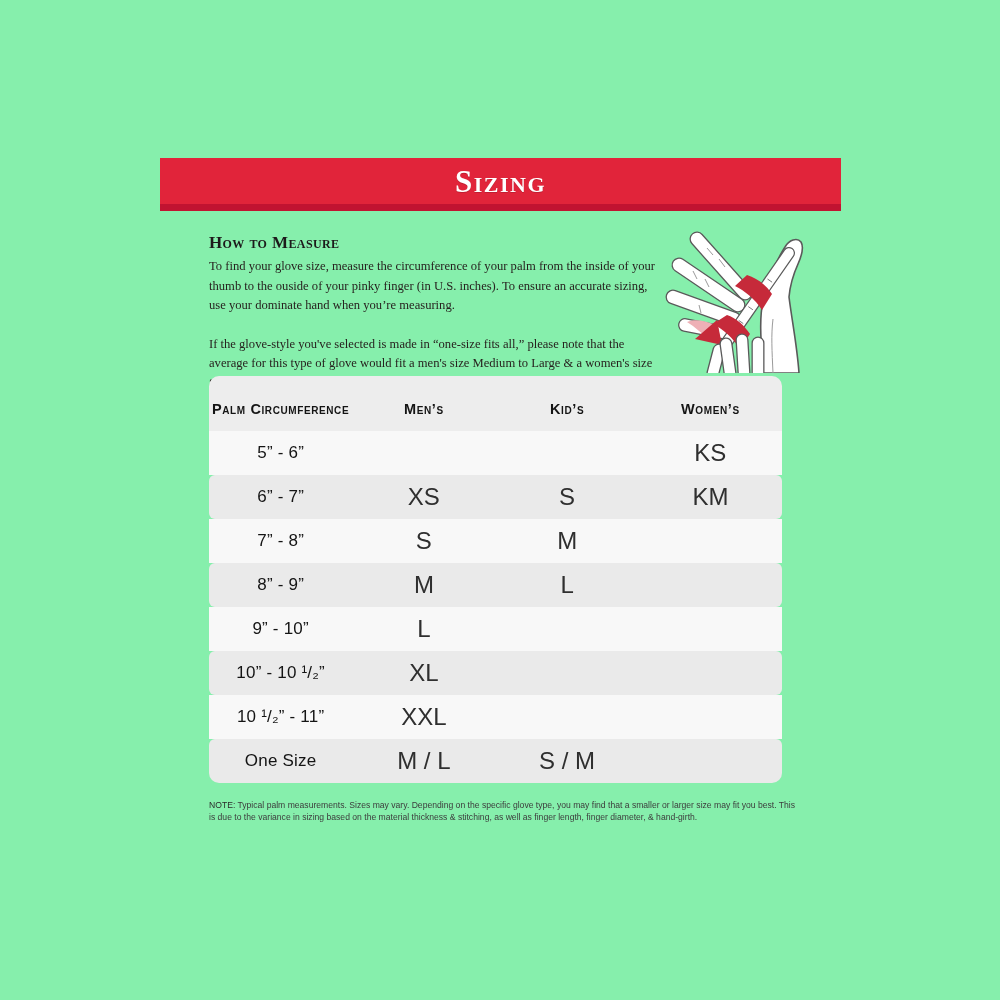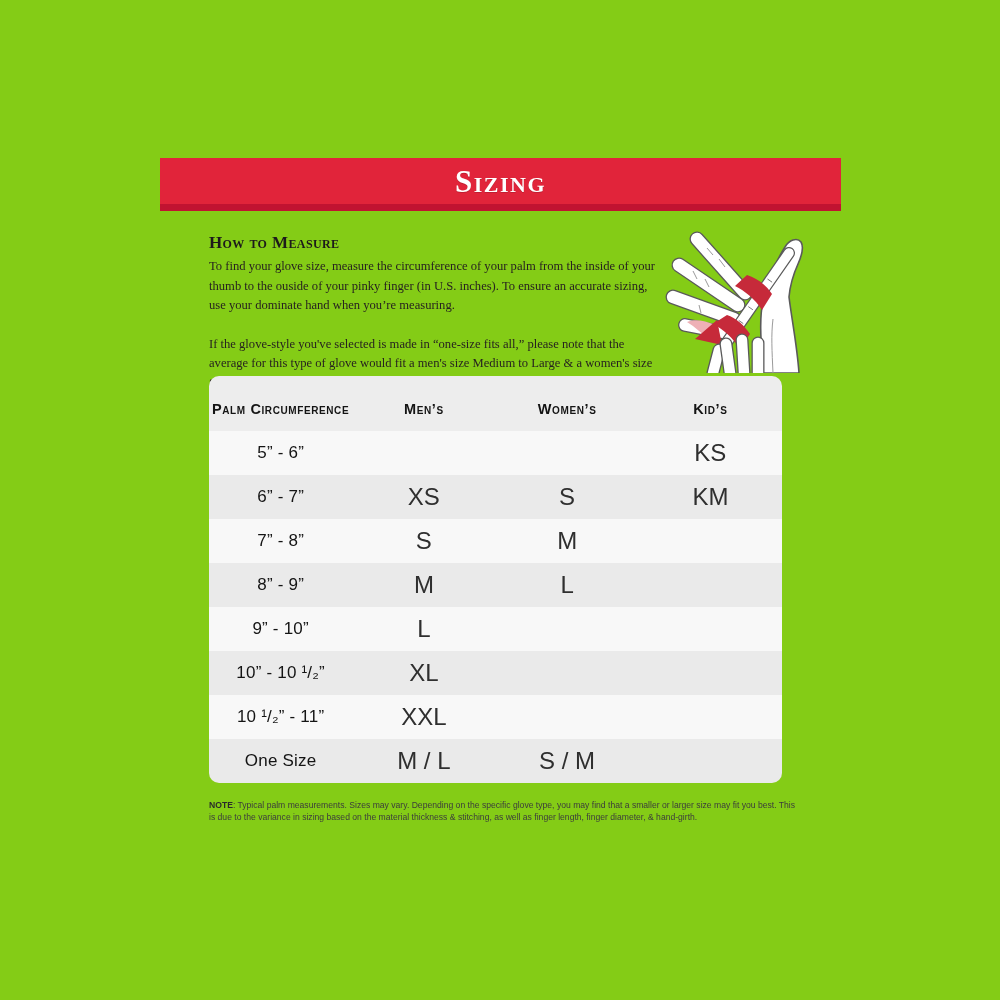--- a/index.html
+++ b/index.html
@@ -1,17 +1,17 @@
 <!DOCTYPE html>
 <html><head>
 <meta charset="utf-8">
 <style>
   html,body{margin:0;padding:0;background:#fff;}
   .canvas{
-    position:relative;width:1000px;height:1000px;background:#84cc16;overflow:hidden;
+    position:relative;width:1000px;height:1000px;background:#86efac;overflow:hidden;
     font-family:"Liberation Sans",sans-serif;color:#231f20;
   }
   
   .banner{
     position:absolute;left:160px;top:158px;width:681px;height:46px;
     background:#e1243a;border-bottom:7px solid #c11331;
     display:flex;align-items:center;justify-content:center;
   }
   .banner-title{
     font-family:"Liberation Serif",serif;font-weight:bold;font-variant:small-caps;
@@ -34,32 +34,32 @@
   }
   .trow{display:grid;grid-template-columns:25% 25% 25% 25%;}
   .thead{background:#ededed;height:55px;}
   .thead .cell{
     display:flex;align-items:flex-start;justify-content:center;
     padding-top:25px;font-weight:bold;font-variant:small-caps;font-size:14.5px;
     letter-spacing:.6px;line-height:17px;color:#141414;
   }
   .tbody-row{height:44px;}
   .tbody-row.light{background:#f8f8f8;}
-  .tbody-row.gray{background:#eaeaea;}
+  .tbody-row.gray{background:#eaeaea;border-radius:6px;}
   .tbody-row .cell{
     display:flex;align-items:center;justify-content:center;
     font-size:24px;color:#2f2f2f;
   }
   .tbody-row .cell.palm{font-size:17px;font-weight:normal;color:#141414;letter-spacing:.2px;}
   
   .note{
     position:absolute;left:209px;top:799px;width:588px;
     font-size:8.6px;line-height:12px;color:#3c3c3c;
   }
-  .note b{font-weight:bold;color:#2b2b2b;}
+  .note b{font-weight:normal;color:#2b2b2b;}
 </style>
 </head>
 <body>
 
 <div class="canvas">
 
   <div class="banner">
     <div class="banner-title">Sizing</div>
   </div>
 
@@ -118,22 +118,22 @@
         <line x1="125" y1="150" x2="125" y2="120" stroke="#5a5a5a" stroke-width="13"></line>
         <line x1="125" y1="150" x2="125" y2="120" stroke="#ffffff" stroke-width="10.4"></line>
       </g>
     </svg>
   </div>
 
   <div class="size-table">
     <div class="trow thead">
       <div class="cell">Palm Circumference</div>
       <div class="cell">Men’s</div>
+      <div class="cell">Kid’s</div>
       <div class="cell">Women’s</div>
-      <div class="cell">Kid’s</div>
     </div>
 
     <div class="trow tbody-row light">
       <div class="cell palm">5” - 6”</div>
       <div class="cell"></div>
       <div class="cell"></div>
       <div class="cell">KS</div>
     </div>
     <div class="trow tbody-row gray">
       <div class="cell palm">6” - 7”</div>

